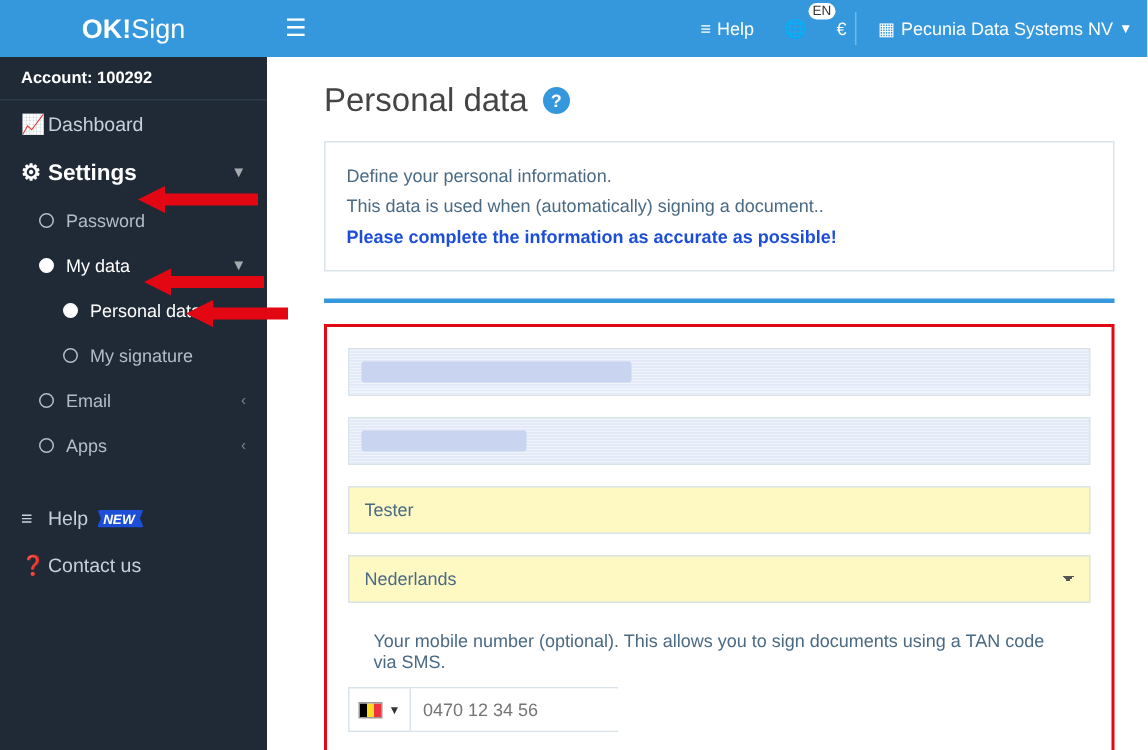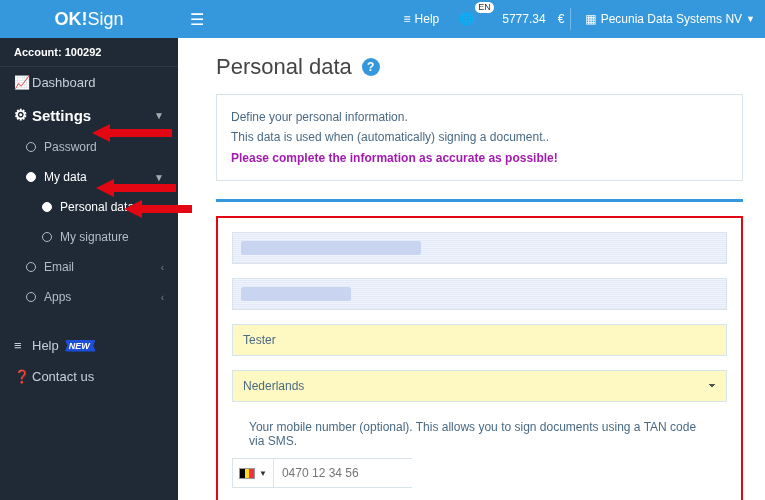--- a/index.html
+++ b/index.html
@@ -25,21 +25,21 @@
 .nav li.lvl3 { padding-left: 42px; font-size: 12px; }
 .nav li.active { color: #fff; }
 .nav li .chev { margin-left: auto; font-size: 10px; opacity: .6; }
 .nav .o { display:inline-block; width:10px; height:10px; border:1.5px solid currentColor; border-radius:50%; margin-right:8px; }
 .nav .o.filled { background: currentColor; }
 .new-badge { background: #1d4ed8; color:#fff; font-size:9px; font-style: italic; font-weight:700; padding:1px 6px 1px 4px; margin-left:6px; border-radius:2px; clip-path: polygon(0 0,100% 0,92% 50%,100% 100%,0 100%,8% 50%); }
 .main { flex:1; padding: 16px 22px; overflow:auto; background:#fff; }
 .page-title { font-size: 22px; font-weight: 400; color:#444; display:flex; align-items:center; gap:10px; margin-bottom:14px; }
 .help-circ { width:18px;height:18px;border-radius:50%;background:#3598dc;color:#fff;display:inline-flex;align-items:center;justify-content:center;font-size:12px;font-weight:700;cursor:pointer; }
 .infobox { border:1px solid #d9e3ea; padding:12px 14px; color:#4a6a84; font-size:12px; line-height:1.7; margin-bottom:18px; }
-.infobox .strong { font-weight:700; color:#a21caf; }
+.infobox .strong { font-weight:700; color:#1d4ed8; }
 .hr { height:3px; background:#3598dc; margin-bottom:14px; }
 .formbox { border:2px solid #e30613; padding:14px 14px 16px; }
 .field { width:100%; border:1px solid #d9e3ea; background:#fef9c3; padding:8px 10px; font-size:12px; color:#4a6a84; margin-bottom:14px; }
 .field.select { appearance:none; background-image: linear-gradient(45deg, transparent 50%, #555 50%), linear-gradient(135deg, #555 50%, transparent 50%); background-position: calc(100% - 14px) 50%, calc(100% - 10px) 50%; background-size:4px 4px,4px 4px; background-repeat:no-repeat; }
 .redact { height:32px; border:1px solid #d9e3ea; background:repeating-linear-gradient(0deg,#e3e9f7,#e3e9f7 1px,#f0f4fc 1px,#f0f4fc 2px); margin-bottom:14px; position:relative; }
 .redact::after{content:"";position:absolute;left:8px;top:8px;height:14px;width:var(--w,160px);background:#c9d4f0;border-radius:2px;}
 .hint { color:#4a6a84; font-size:12px; margin:4px 17px 10px; }
 .phone-wrap { display:flex; align-items:center; border:1px solid #d9e3ea; width:180px; height:30px; }
 .flag-btn { display:flex; align-items:center; padding:0 6px; height:100%; border-right:1px solid #d9e3ea; cursor:pointer; gap:4px; }
 .flag-be { width:16px;height:11px;display:inline-block;background:linear-gradient(90deg,#000 0 33%,#fdda24 33% 66%,#ef3340 66% 100%);border:1px solid #999; }
@@ -56,24 +56,20 @@
   <div class="logo"><span>OK!</span><b>Sign</b></div>
   <div class="menu-toggle">☰</div>
   <div class="top-spacer"></div>
   <div class="top-item">
       <span class="ic">≡</span>
       <span>Help</span>
     </div>
   <div class="top-item" style="padding-right:14px;">
       <span class="ic">🌐</span>
       <span class="top-badge">EN</span>
-    </div>
-  <div class="top-item">
-      <span>5777.34</span>
-      <br>
     </div>
   <div class="top-item" style="padding:0 2px;">
       <span>€</span>
     </div>
   <div class="top-sep"></div>
   <div class="top-item">
       <span class="ic">▦</span>
       <span>Pecunia Data Systems NV</span>
       <span class="caret-down">▼</span>
     </div>

